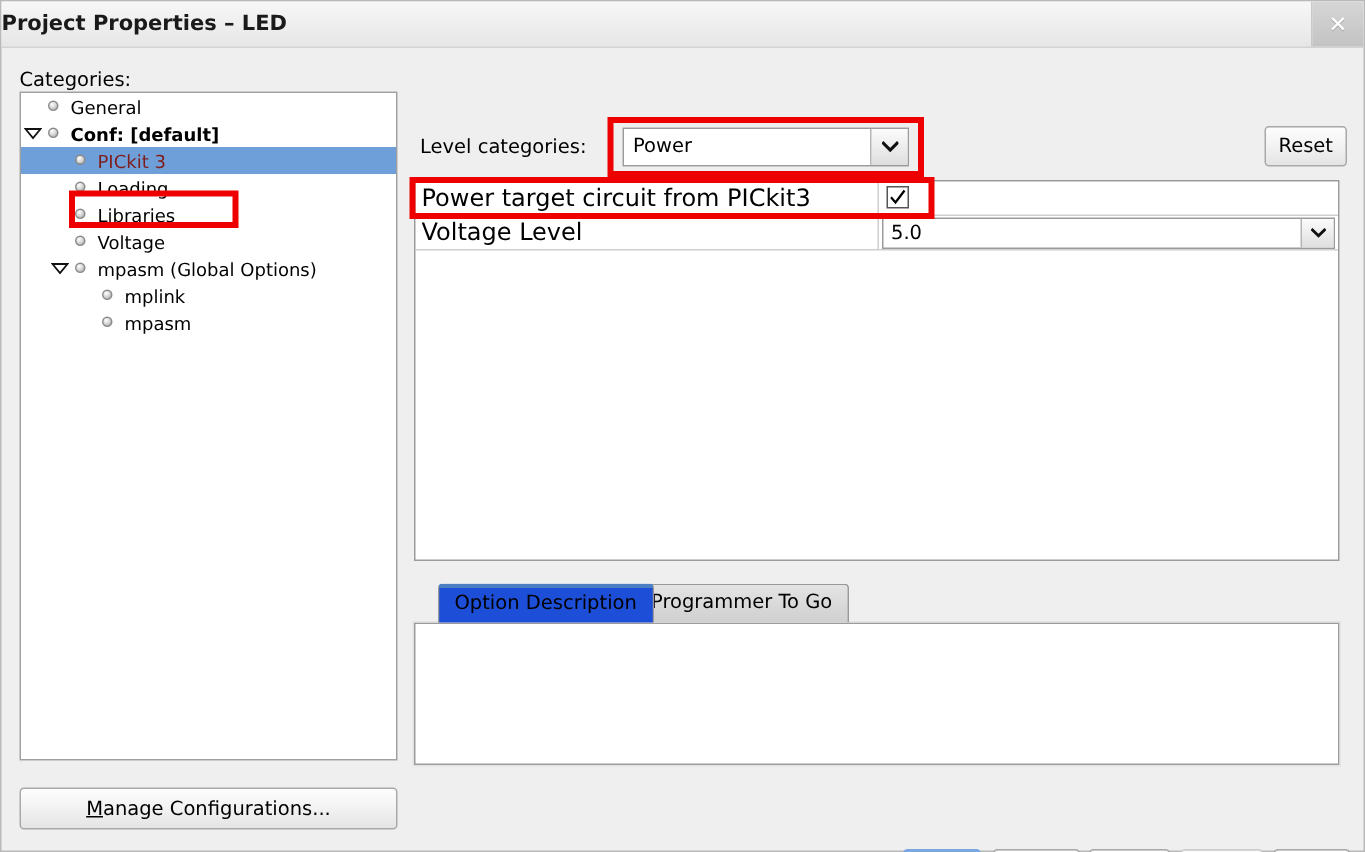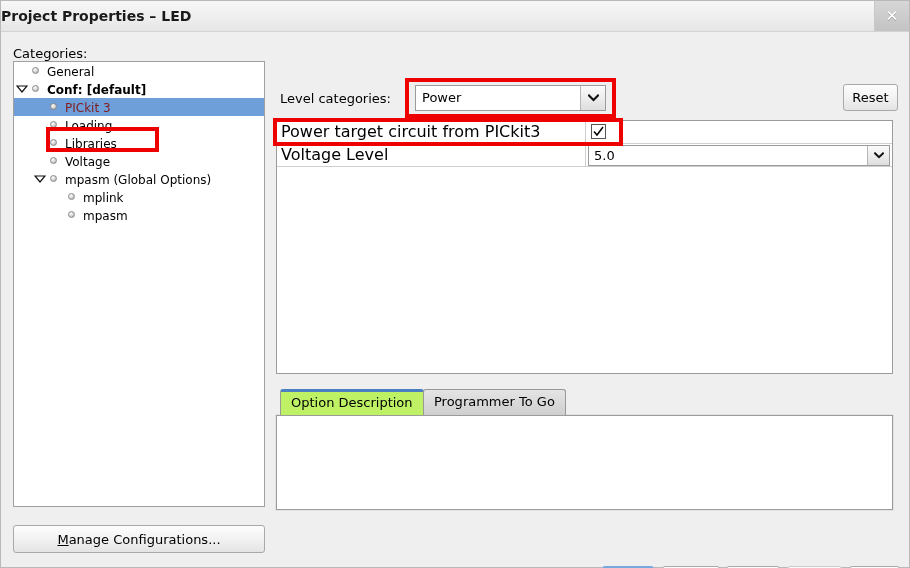--- a/index.html
+++ b/index.html
@@ -284,22 +284,22 @@
     box-sizing: border-box;
     line-height: 24px;
     padding: 0 10px;
     font-size: 13px;
     cursor: pointer;
     border: 1px solid #999;
     border-bottom: none;
     border-radius: 3px 3px 0 0;
   }
   .tab.active {
-    left: 4px;
-    background: #bef264;
+    left: 16px;
+    background: #1d4ed8;
     border-top: 3px solid #4a7fc1;
     line-height: 21px;
     z-index: 2;
   }
   .tab.inactive {
     left: 147px;
     background: linear-gradient(to bottom, #e4e4e4 0%, #cfcfcf 100%);
     z-index: 1;
     text-align: center;
   }

